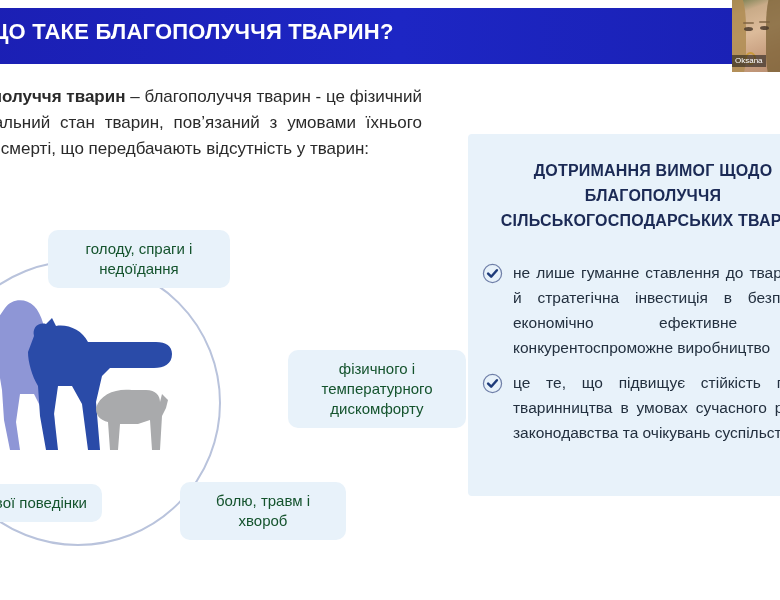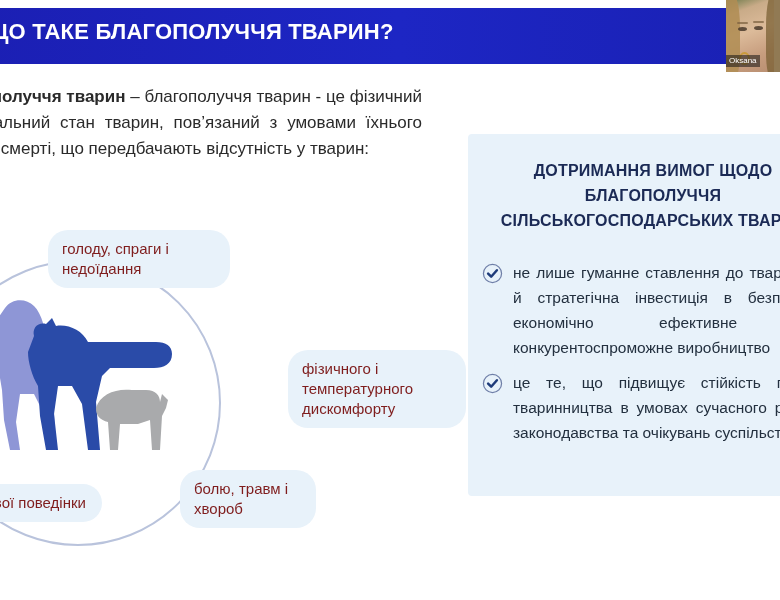--- a/index.html
+++ b/index.html
@@ -34,21 +34,20 @@
     white-space: nowrap;
   }
 
   
   #webcam {
     position: absolute;
     right: 0; top: 0;
     width: 48px; height: 72px;
     overflow: hidden;
     background: #d8c7b4;
-    padding-left: 6px;
   }
   .cam-skin {
     position: absolute; left: 0; top: 0;
     width: 48px; height: 72px;
     background: linear-gradient(160deg, #6d7a4a 0%, #c9ab88 18%, #dcbb9a 45%, #c79d7e 75%, #b98f72 100%);
   }
   .cam-hair-l {
     position: absolute; left: -4px; top: -6px;
     width: 18px; height: 84px;
     background: #b08d54;
@@ -121,30 +120,31 @@
     position: absolute;
     left: 55px; top: 22px;
     width: 286px; height: 286px;
     border: 2px solid #b9c3dc;
     border-radius: 50%;
     box-sizing: border-box;
   }
   .node {
     position: absolute;
     background: #e8f2fa;
-    border-radius: 20px;
-    color: #7f1d1d;
+    border-radius: 10px;
+    color: #14532d;
     font-size: 15px;
     line-height: 20px;
+    text-align: center;
     padding: 9px 14px;
     box-sizing: border-box;
   }
   #node-top    { left: 168px; top: -8px;   width: 182px; }
   #node-right  { left: 360px; top: 112px;  width: 178px; margin-left: 48px; }
-  #node-bottom { left: 300px; top: 232px;  width: 136px; }
+  #node-bottom { left: 300px; top: 244px;  width: 166px; }
   #node-bleft  { left: 52px;  top: 246px;  width: 170px; }
 
   
   #animals { position: absolute; left: 80px; top: 52px; width: 260px; height: 220px; }
 
   
   #panel {
     position: absolute;
     left: 468px; top: 134px;
     width: 360px; height: 362px;

